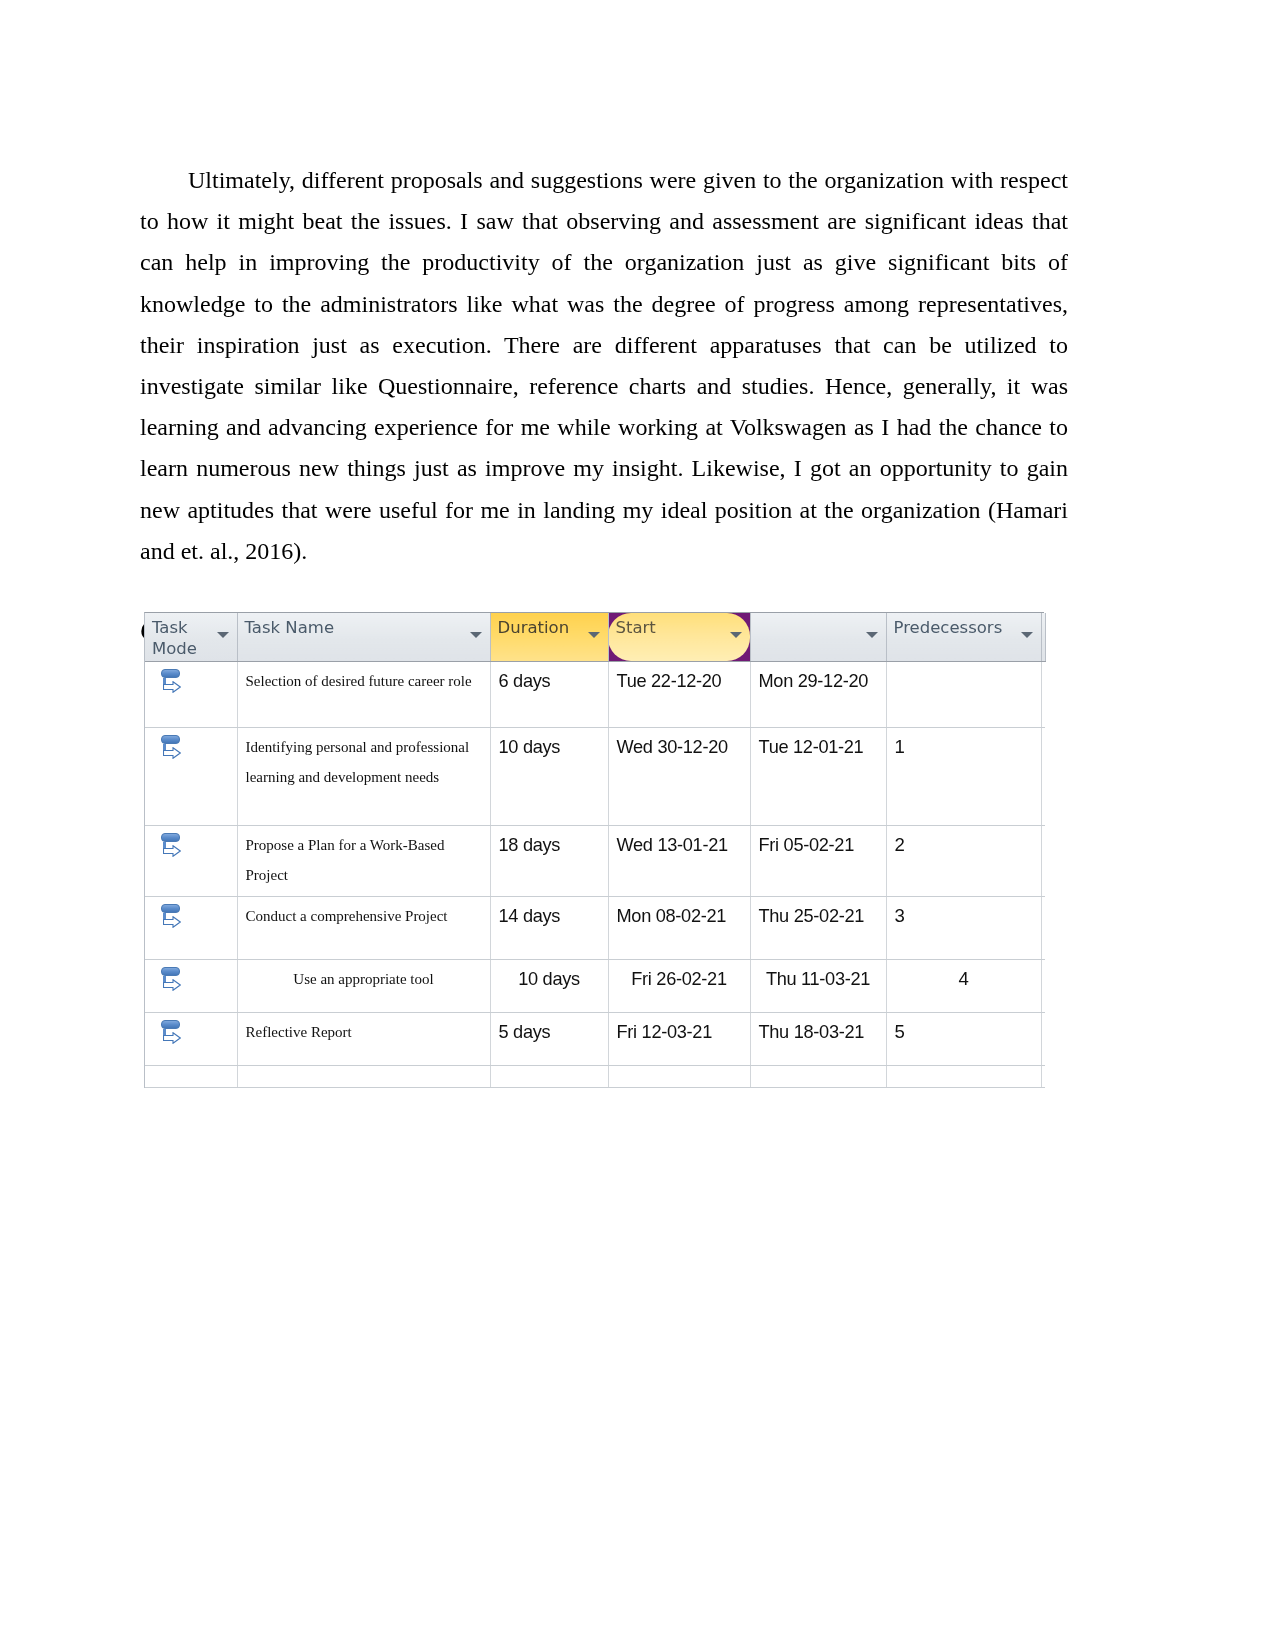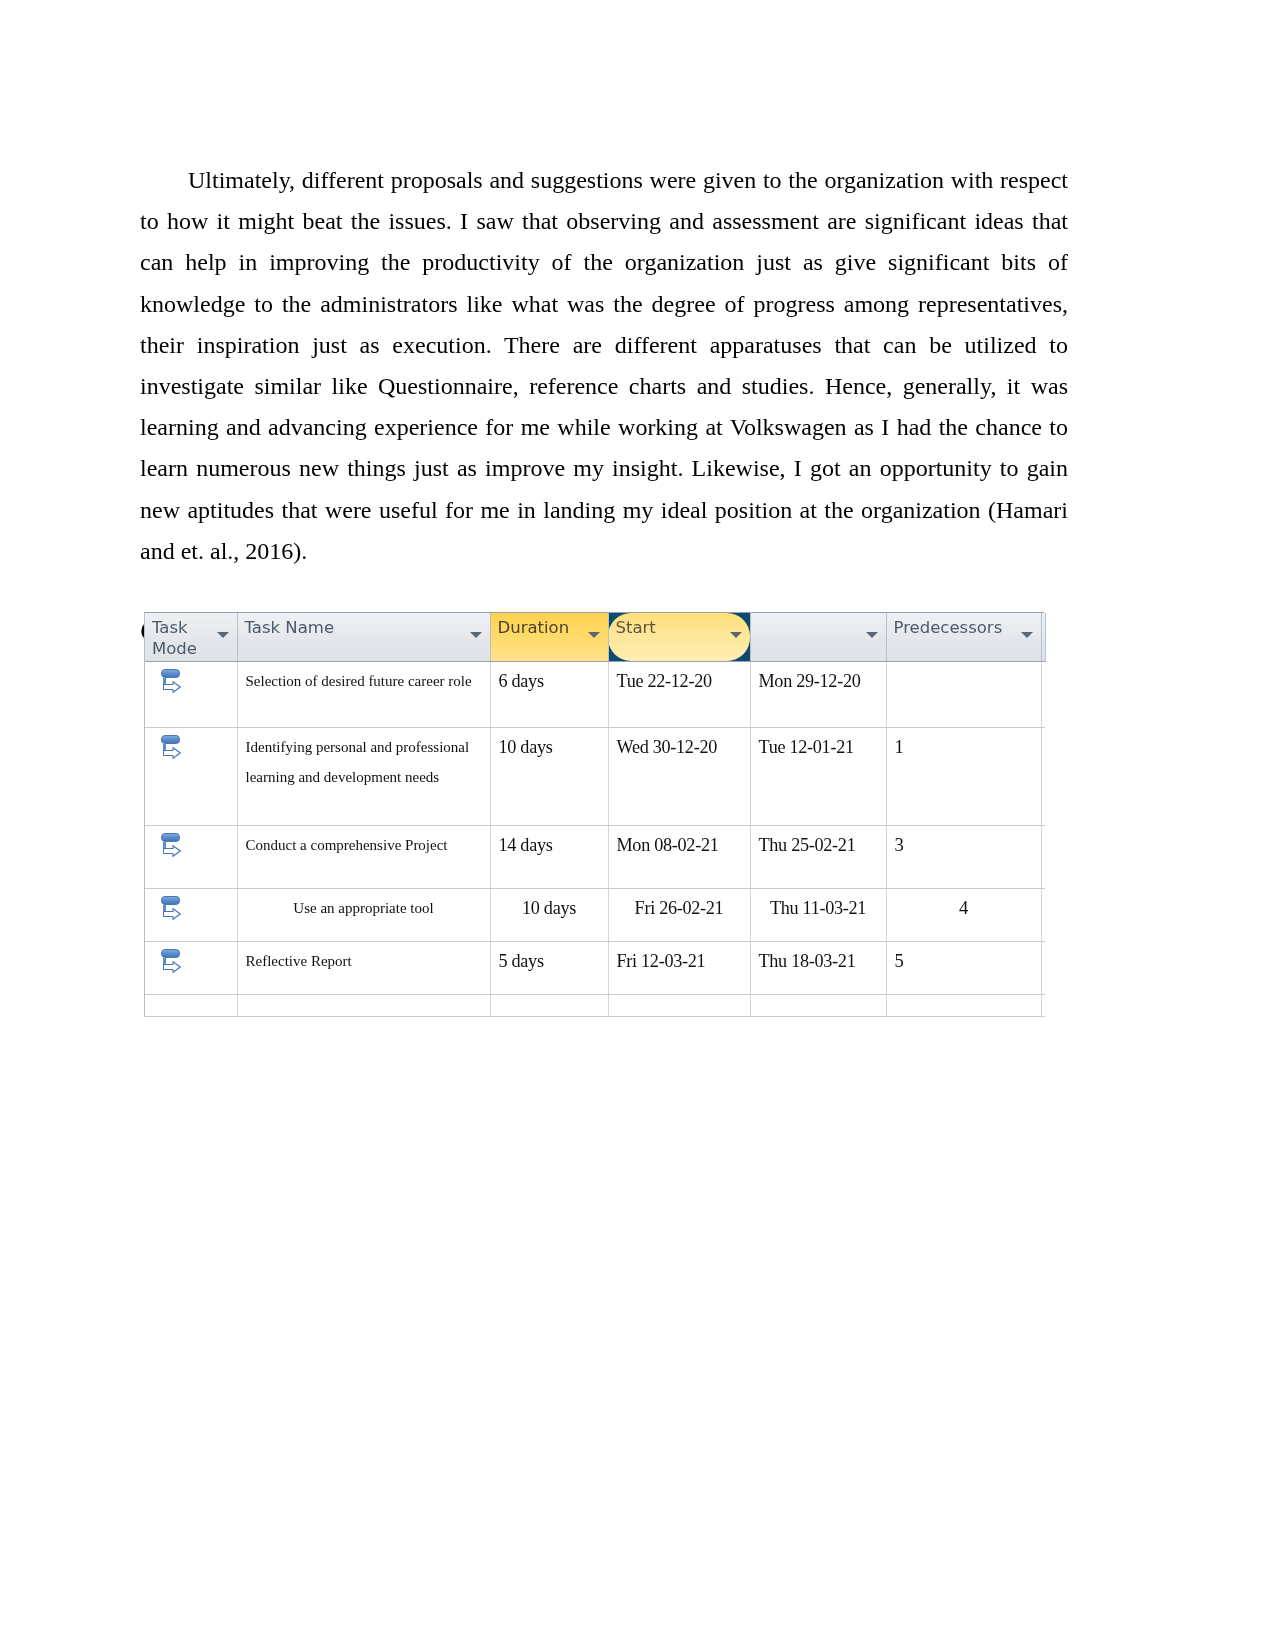--- a/index.html
+++ b/index.html
@@ -50,21 +50,21 @@
 
   
   .gantt-wrap {
     position: absolute;
     left: 144px;
     top: 612px;
     width: 900px;
     border-left: 1px solid #b9bfc7;
     border-top: 1px solid #9aa0a8;
     box-sizing: border-box;
-    background: #0c4a6e;
+    background: #701a75;
     font-family: "DejaVu Sans", "Liberation Sans", sans-serif;
   }
 
   table.gantt {
     border-collapse: collapse;
     width: 900px;
     table-layout: fixed;
   }
 
   
@@ -124,21 +124,21 @@
     color: #111;
     box-sizing: border-box;
     background: #ffffff;
   }
   tbody td.mode-cell {
     padding: 6px 0 0 14px;
   }
   tbody td.dur-cell,
   tbody td.date-cell,
   tbody td.pred-cell {
-    font-family: Liberation Serif, serif;
+    font-family: Liberation Sans, sans-serif;
     font-size: 18.2px;
     letter-spacing: -0.3px;
   }
   tbody td.pred-cell { font-size: 18.6px; }
   tbody td.extra-cell { border-right: none; }
 
   tbody tr.spacer-row td {
     height: 22px;
     padding: 0;
     border-bottom: 1px solid #c9ced3;
@@ -258,20 +258,39 @@
             </span>
           </td>
           <td>Identifying  personal and professional learning and development needs</td>
           <td class="dur-cell">10 days</td>
           <td class="date-cell">Wed 30-12-20</td>
           <td class="date-cell">Tue 12-01-21</td>
           <td class="pred-cell">1</td>
           <td class="extra-cell"></td>
         </tr>
 
+        <tr style="height:64px;">
+          <td class="mode-cell">
+            <span class="task-mode-icon">
+              <span class="tm-bar"></span>
+                <span class="tm-stem"></span>
+              <span class="tm-arrow">
+                  <svg width="18" height="12" viewBox="0 0 18 12">
+                    <path d="M0.5 3.5 H10 V0.7 L17.3 6 L10 11.3 V8.5 H0.5 Z" fill="#ffffff" stroke="#4477b8" stroke-width="1.1"></path>
+                  </svg>
+                </span>
+            </span>
+          </td>
+          <td>Propose a Plan for a Work-Based Project</td>
+          <td class="dur-cell">18 days</td>
+          <td class="date-cell">Wed 13-01-21</td>
+          <td class="date-cell">Fri 05-02-21</td>
+          <td class="pred-cell">2</td>
+          <td class="extra-cell"></td>
+        </tr>
 
         <tr style="height:63px;">
           <td class="mode-cell">
             <span class="task-mode-icon">
               <span class="tm-bar"></span>
                 <span class="tm-stem"></span>
               <span class="tm-arrow">
                   <svg width="18" height="12" viewBox="0 0 18 12">
                     <path d="M0.5 3.5 H10 V0.7 L17.3 6 L10 11.3 V8.5 H0.5 Z" fill="#ffffff" stroke="#4477b8" stroke-width="1.1"></path>
                   </svg>

